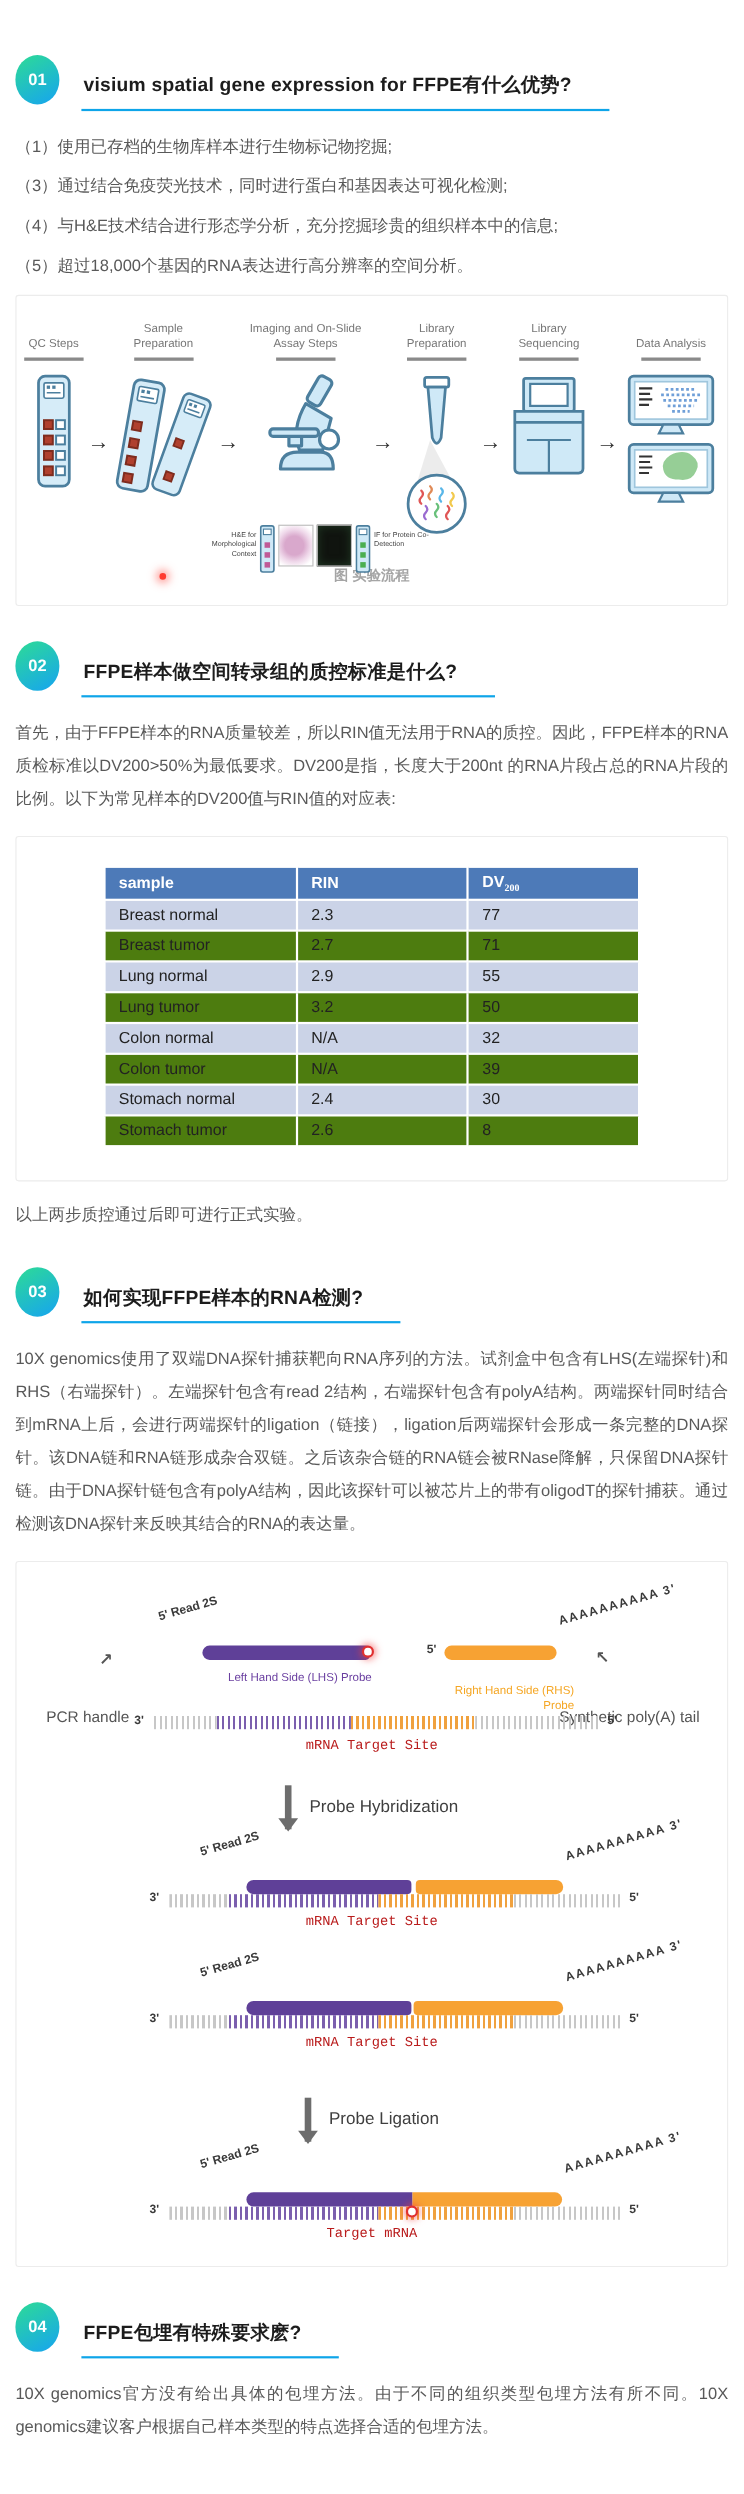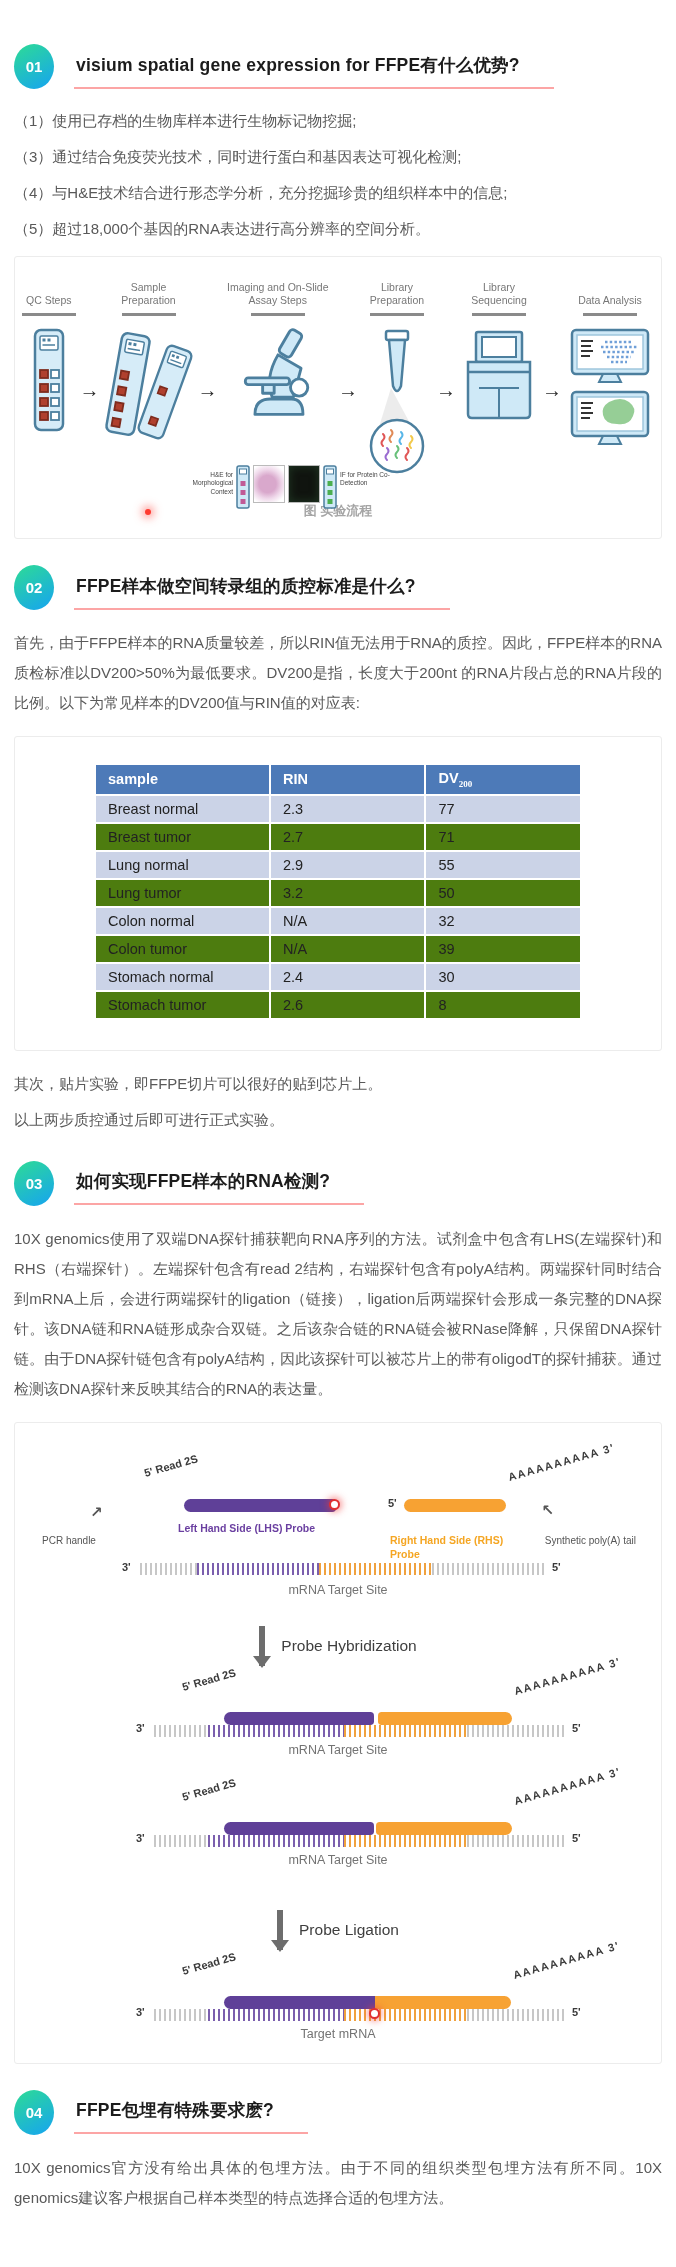--- a/index.html
+++ b/index.html
@@ -3,21 +3,21 @@
 <meta charset="utf-8">
 <style>
   html,body{margin:0;padding:0;background:#fff;}
   body{width:676px;font-family:"Liberation Sans","DejaVu Sans",sans-serif;color:#595959;}
   .page{padding:18px 0 30px 0;}
 
   
   .sec-head{display:flex;align-items:center;padding:0 0 0 14px;margin-top:26px;}
   .badge{width:40px;height:45px;border-radius:50%;background:linear-gradient(150deg,#2bd69e 10%,#18a9e8 90%);
          color:#fff;font-weight:bold;font-size:15px;display:flex;align-items:center;justify-content:center;flex:0 0 auto;}
-  .titlewrap{margin-left:20px;margin-top:2px;border-bottom:2px solid #fca5a5;padding:6px 34px 10px 2px;}
+  .titlewrap{margin-left:20px;margin-top:15px;border-bottom:2px solid #0ea5e9;padding:6px 34px 10px 2px;}
   .titlewrap h2{margin:0;font-size:17.5px;color:#1c1c1c;letter-spacing:.2px;}
 
   
   .para{padding:0 14px;font-size:15px;line-height:2.0;margin:18px 0;text-align:justify;}
   .list{padding:6px 14px 0 14px;}
   .list div{font-size:15px;margin:17px 0;}
 
   
   .figbox{border:1px solid #ececec;border-radius:3px;margin:16px 14px;background:#fff;}
   .figcaption{text-align:center;color:#a5a5a5;font-weight:bold;font-size:13px;padding:14px 0 18px 0;}
@@ -53,31 +53,31 @@
   
   .probe{width:600px;margin:22px auto 0 auto;position:relative;}
   .stage{position:relative;}
   .pbar{position:absolute;height:13px;}
   .pbar.purple{background:#5f4098;border-radius:7px 4px 4px 7px;}
   .pbar.orange{background:#f7a233;border-radius:4px 7px 7px 4px;}
   .rot{position:absolute;transform:rotate(-16deg);transform-origin:left bottom;font-weight:bold;
        font-size:11px;color:#3a3a3a;white-space:nowrap;}
   .polya{letter-spacing:1.5px;}
   .tick{position:absolute;font-weight:bold;font-size:11px;color:#3a3a3a;}
-  .probe-name{position:absolute;font-size:10.5px;font-weight:bold;text-align:left;line-height:1.35;}
+  .probe-name{position:absolute;font-size:10.5px;font-weight:normal;text-align:right;line-height:1.35;}
   .probe-name.lhs{color:#6a3fa0;}
   .probe-name.rhs{color:#f5a623;}
-  .gray-note{position:absolute;font-size:10px;color:#555;}
+  .gray-note{position:absolute;font-size:14px;color:#555;margin-top:20px;}
   .uarrow{position:absolute;font-size:15px;font-weight:bold;color:#555;}
   .strand{position:absolute;height:12px;display:flex;}
   .strand .seg{height:100%;}
   .seg.g{background:repeating-linear-gradient(90deg,#c7c7c7 0 2px,transparent 2px 5px);}
   .seg.p{background:repeating-linear-gradient(90deg,#7b5fae 0 2px,transparent 2px 5px);}
   .seg.o{background:repeating-linear-gradient(90deg,#f0a13e 0 2px,transparent 2px 5px);}
-  .site{position:absolute;width:100%;text-align:center;color:#737373;font-size:12.5px;}
+  .site{position:absolute;width:100%;text-align:center;color:#b91c1c;font-size:12.5px;font-family:Liberation Mono, monospace;}
   .red-ring{position:absolute;width:7px;height:7px;border:2.5px solid #e03030;border-radius:50%;background:#fff;
             box-shadow:0 0 7px 2px rgba(240,60,60,.55);}
   .arrow-row{display:flex;justify-content:center;align-items:center;height:66px;}
   .varrow{width:6px;height:40px;background:#6d6d6d;position:relative;margin-right:16px;}
   .varrow:after{content:'';position:absolute;left:-6px;bottom:-11px;border:9px solid transparent;border-top:12px solid #6d6d6d;}
   .arrow-label{font-size:15.5px;color:#3f3f3f;}
 </style>
 </head>
 <body>
 
@@ -336,21 +336,20 @@
           </tr>
         <tr class="even">
             <td>Stomach tumor</td>
             <td>2.6</td>
             <td>8</td>
           </tr>
       </tbody>
     </table>
   </div>
 
-  <p class="para" style="margin-bottom:6px">其次，贴片实验，即FFPE切片可以很好的贴到芯片上。</p>
   <p class="para" style="margin-top:6px">以上两步质控通过后即可进行正式实验。</p>
 
   <div class="sec-head">
     <div class="badge">03</div>
     <div class="titlewrap">
         <h2>如何实现FFPE样本的RNA检测?</h2>
       </div>
   </div>
 
   <p class="para">10X genomics使用了双端DNA探针捕获靶向RNA序列的方法。试剂盒中包含有LHS(左端探针)和RHS（右端探针）。左端探针包含有read 2结构，右端探针包含有polyA结构。两端探针同时结合到mRNA上后，会进行两端探针的ligation（链接），ligation后两端探针会形成一条完整的DNA探针。该DNA链和RNA链形成杂合双链。之后该杂合链的RNA链会被RNase降解，只保留DNA探针链。由于DNA探针链包含有polyA结构，因此该探针可以被芯片上的带有oligodT的探针捕获。通过检测该DNA探针来反映其结合的RNA的表达量。</p>

